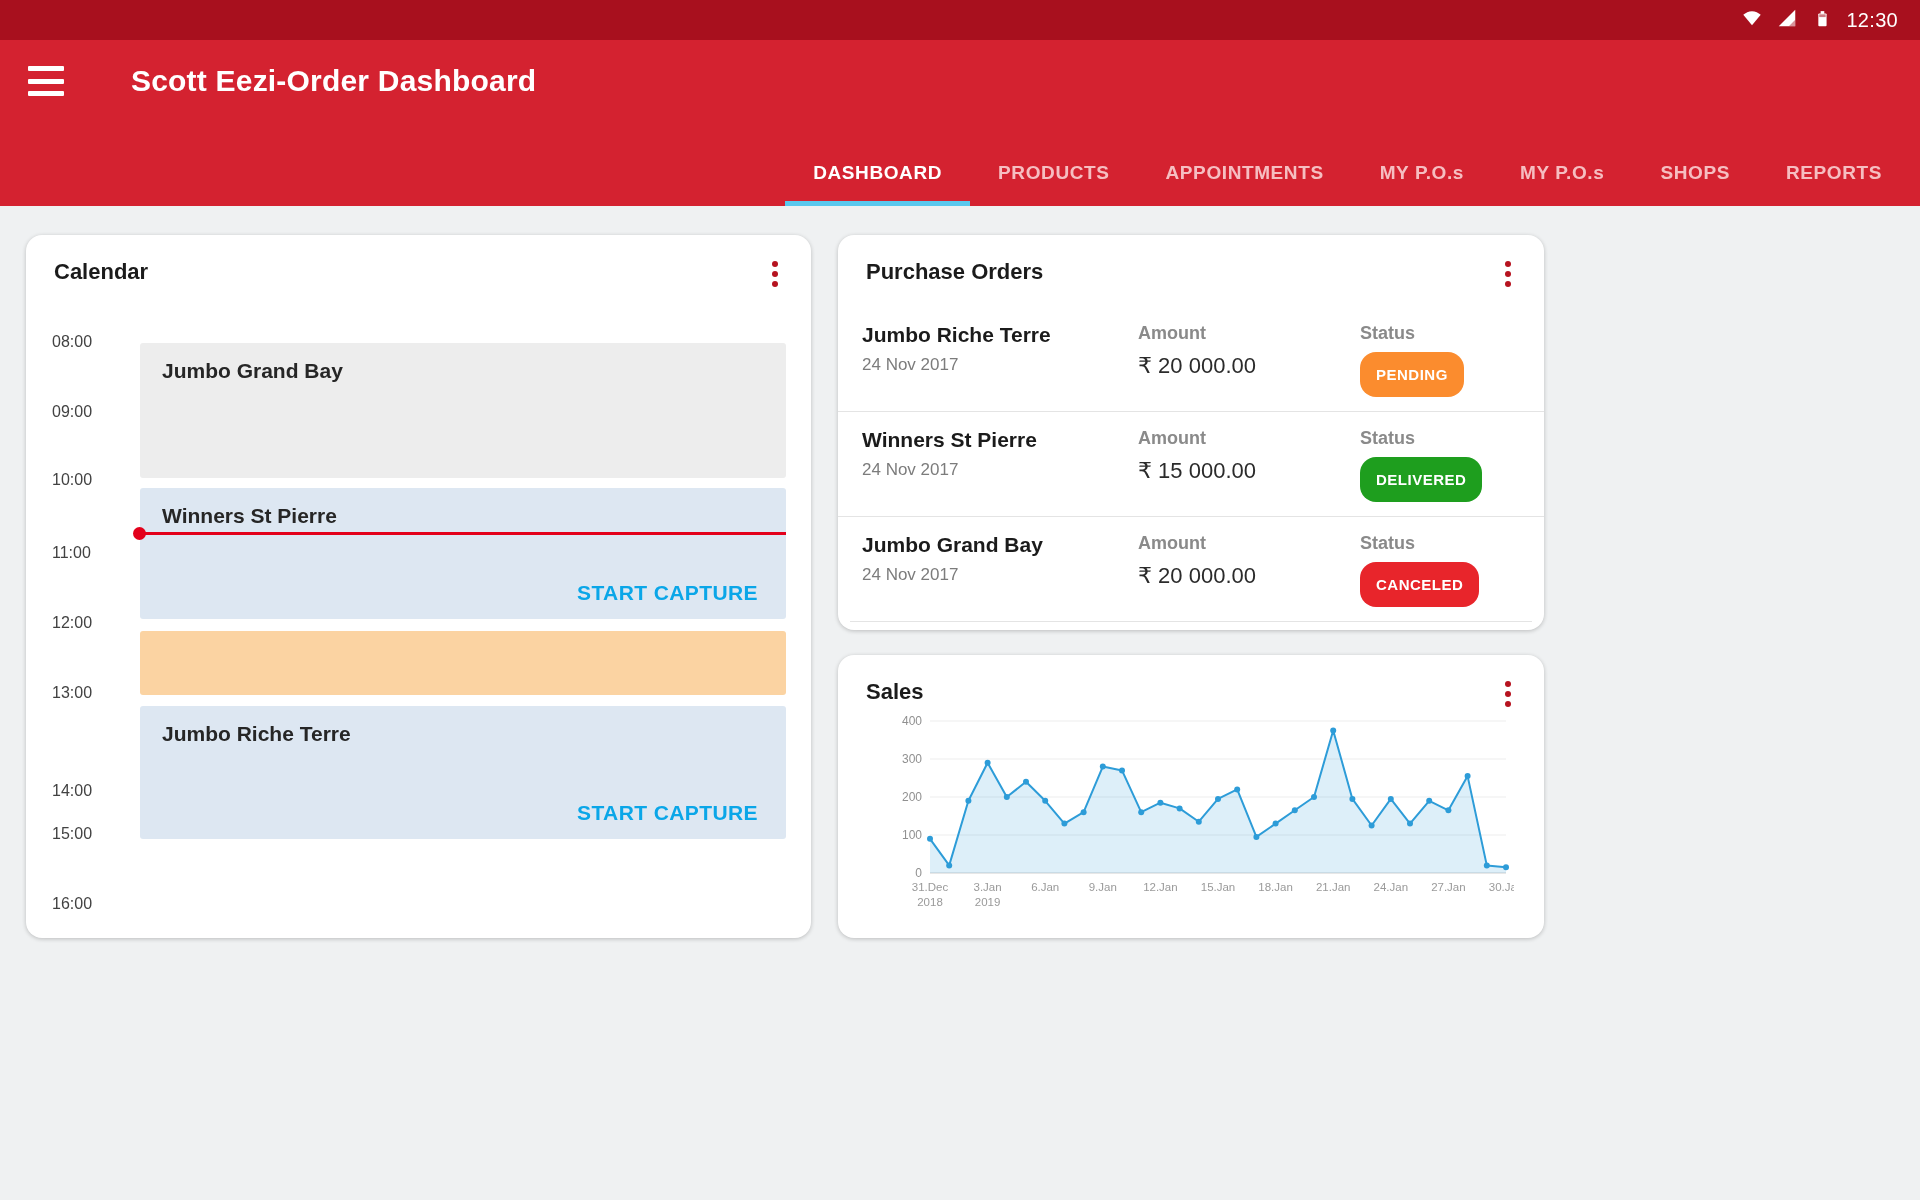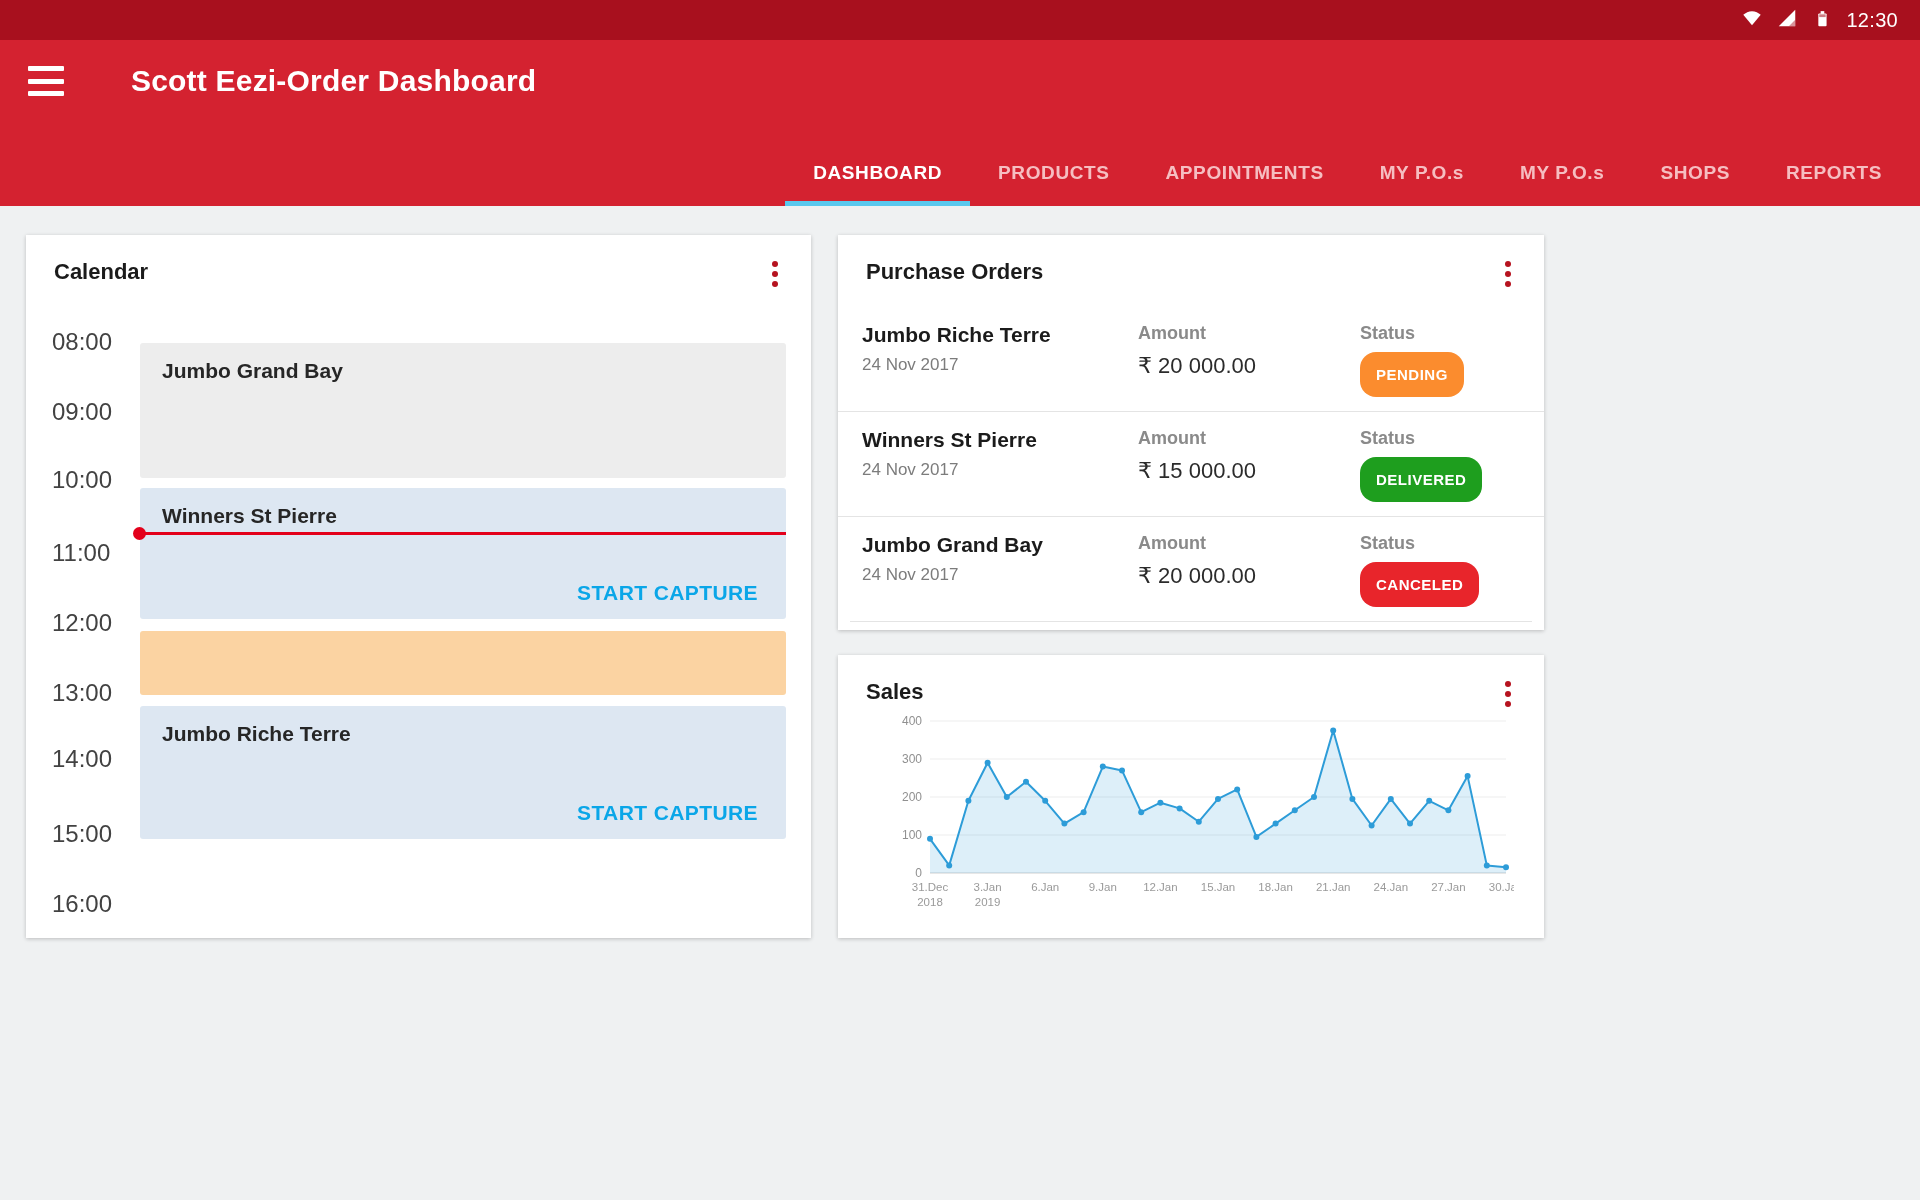--- a/index.html
+++ b/index.html
@@ -16,28 +16,28 @@
   .app-bar { position:absolute; left:0; top:40px; width:1920px; height:166px; background:#D42230; }
   .hamburger { position:absolute; left:28px; top:24px; width:40px; height:34px; background:none; border:none; cursor:pointer; display:flex; flex-direction:column; justify-content:space-between; padding:2px 0; }
   .hamburger span { display:block; width:36px; height:5px; background:#fff; border-radius:1px; }
   .app-title { position:absolute; left:131px; top:24px; color:#fff; font-size:30px; font-weight:700; letter-spacing:.2px; }
   .tabs { position:absolute; right:10px; bottom:0; height:66px; display:flex; align-items:stretch; }
   .tab { position:relative; display:flex; align-items:center; padding:0 28px; color:rgba(255,235,235,.78); font-size:19px; font-weight:700; letter-spacing:.6px; cursor:pointer; }
   .tab.active { color:#fff; }
   .tab.active::after { content:""; position:absolute; left:0; right:0; bottom:0; height:5px; background:#59C8EE; }
 
   
-  .card { position:absolute; background:#fff; border-radius:0; box-shadow:0 1px 4px rgba(0,0,0,.22); }
+  .card { position:absolute; background:#fff; border-radius:16px; box-shadow:0 1px 4px rgba(0,0,0,.22); }
   .card-header { position:absolute; left:28px; top:24px; font-size:22px; font-weight:700; color:#1b1b1b; }
   .kebab { position:absolute; right:22px; top:24px; width:28px; height:30px; background:none; border:none; cursor:pointer; display:flex; flex-direction:column; align-items:center; justify-content:center; gap:4px; }
   .kebab i { width:6px; height:6px; border-radius:50%; background:#B6131F; }
 
   
   .calendar-card { left:26px; top:235px; width:785px; height:703px; overflow:hidden; }
-  .cal-time { position:absolute; left:26px; transform:translateY(-50%); font-size:24px; color:#424242; }
+  .cal-time { position:absolute; left:26px; transform:translateY(-50%); font-size:16px; color:#424242; }
   .cal-event { position:absolute; left:114px; width:646px; border-radius:3px; }
   .ev-gray   { background:#ededed; }
   .ev-blue   { background:#dde7f2; }
   .ev-orange { background:#fbd3a2; }
   .ev-title { position:absolute; left:22px; top:16px; font-size:21px; font-weight:700; color:#262626; }
   .ev-action { position:absolute; right:28px; bottom:14px; font-size:21px; font-weight:700; color:#0AA6E8; letter-spacing:.4px; cursor:pointer; }
   .now-line { position:absolute; left:114px; width:646px; height:3px; background:#E3001B; z-index:5; }
   .now-line i { position:absolute; left:-7px; top:-5px; width:13px; height:13px; border-radius:50%; background:#E3001B; }
 
   
@@ -110,21 +110,21 @@
         <i></i>
         <i></i>
       </button>
     <div id="cal-body">
         <div class="cal-time" style="top: 107px;">08:00</div>
         <div class="cal-time" style="top: 177.25px;">09:00</div>
         <div class="cal-time" style="top: 245px;">10:00</div>
         <div class="cal-time" style="top: 317.75px;">11:00</div>
         <div class="cal-time" style="top: 388px;">12:00</div>
         <div class="cal-time" style="top: 458.25px;">13:00</div>
-        <div class="cal-time" style="top: 524px;">14:00</div>
+        <div class="cal-time" style="top: 556px;">14:00</div>
         <div class="cal-time" style="top: 598.75px;">15:00</div>
         <div class="cal-time" style="top: 669px;">16:00</div>
         <div class="cal-event ev-gray" style="top: 108.405px; height: 134.178px;">
           <span class="ev-title">Jumbo Grand Bay</span>
         </div>
         <div class="cal-event ev-blue" style="top: 253.12px; height: 131.367px;">
           <span class="ev-title">Winners St Pierre</span>
           <div class="ev-action">START CAPTURE</div>
         </div>
         <div class="cal-event ev-orange" style="top: 396.43px; height: 63.225px;"></div>

